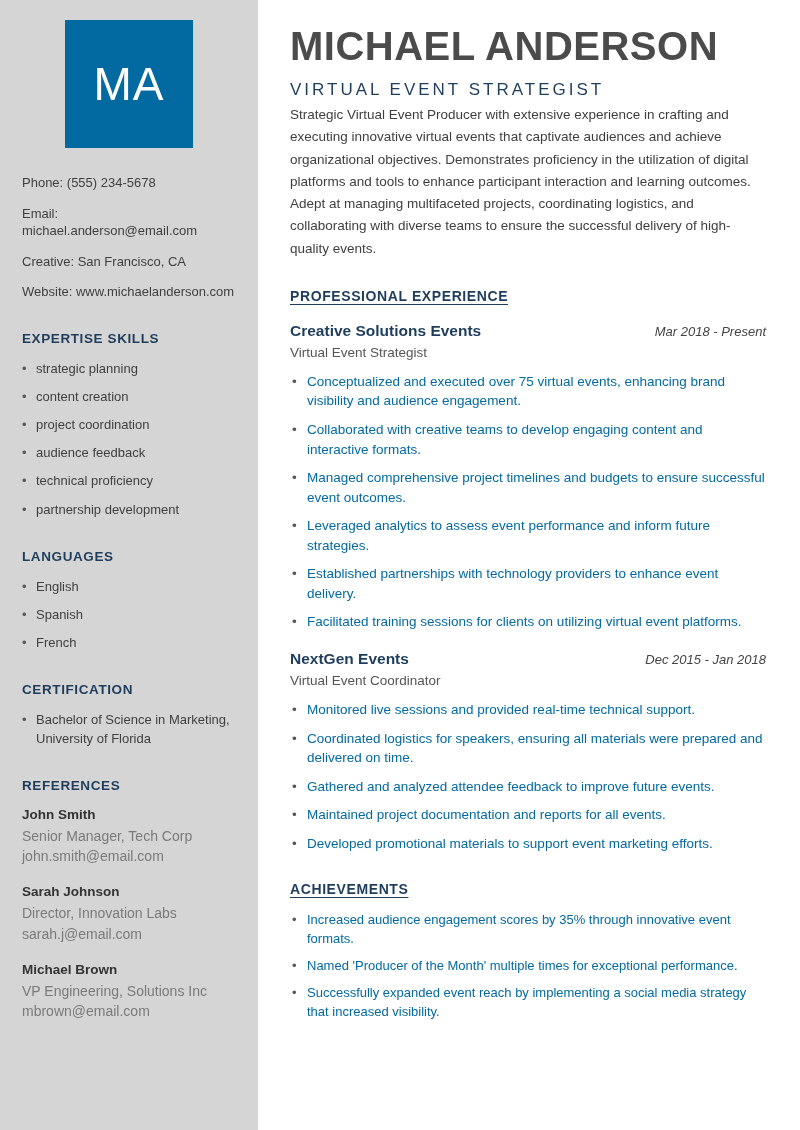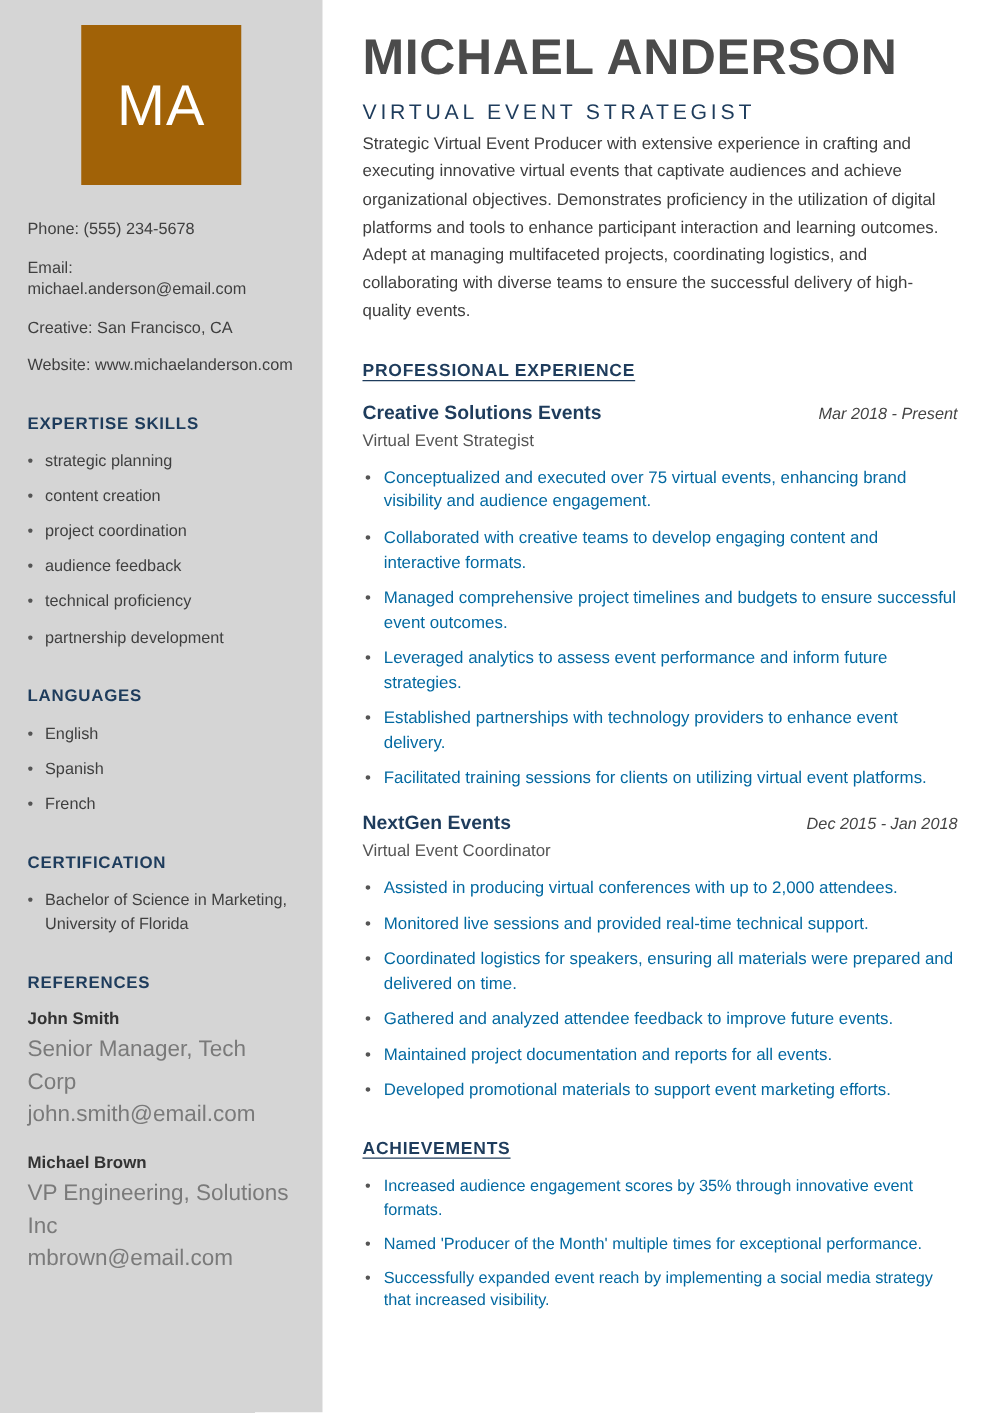--- a/index.html
+++ b/index.html
@@ -20,21 +20,21 @@
   
   .sidebar {
     width: 258px;
     flex: 0 0 258px;
     background: #d5d5d5;
     padding: 20px 22px 30px 22px;
   }
   .monogram {
     width: 128px;
     height: 128px;
-    background: #a16207;
+    background: #0369a1;
     margin: 0 auto;
     display: flex;
     align-items: center;
     justify-content: center;
   }
   .monogram-text {
     color: #ffffff;
     font-size: 46px;
     letter-spacing: 1px;
     font-weight: 400;
@@ -70,21 +70,21 @@
     color: #555555;
   }
   .ref { margin-bottom: 18px; }
   .ref-name {
     font-weight: bold;
     font-size: 13.5px;
     color: #333333;
     margin-bottom: 4px;
   }
   .ref-sub {
-    font-size: 18px;
+    font-size: 14px;
     color: #7a7a7a;
     line-height: 1.45;
   }
 
   
   .main {
     flex: 1;
     padding: 20px 34px 30px 32px;
   }
   .name {
@@ -203,20 +203,25 @@
 
     <section>
       <h3 class="side-heading">REFERENCES</h3>
 
       <div class="ref">
         <div class="ref-name">John Smith</div>
         <div class="ref-sub">Senior Manager, Tech Corp</div>
         <div class="ref-sub">john.smith@email.com</div>
       </div>
 
+      <div class="ref">
+        <div class="ref-name">Sarah Johnson</div>
+        <div class="ref-sub">Director, Innovation Labs</div>
+        <div class="ref-sub">sarah.j@email.com</div>
+      </div>
 
       <div class="ref">
         <div class="ref-name">Michael Brown</div>
         <div class="ref-sub">VP Engineering, Solutions Inc</div>
         <div class="ref-sub">mbrown@email.com</div>
       </div>
     </section>
 
   </aside>
 
@@ -246,21 +251,20 @@
         </ul>
       </div>
 
       <div>
         <div class="job-header">
           <span class="company">NextGen Events</span>
           <span class="dates">Dec 2015 - Jan 2018</span>
         </div>
         <div class="role">Virtual Event Coordinator</div>
         <ul class="main-list">
-          <li>Assisted in producing virtual conferences with up to 2,000 attendees.</li>
           <li>Monitored live sessions and provided real-time technical support.</li>
           <li>Coordinated logistics for speakers, ensuring all materials were prepared and delivered on time.</li>
           <li>Gathered and analyzed attendee feedback to improve future events.</li>
           <li>Maintained project documentation and reports for all events.</li>
           <li>Developed promotional materials to support event marketing efforts.</li>
         </ul>
       </div>
     </section>
 
     <section>

